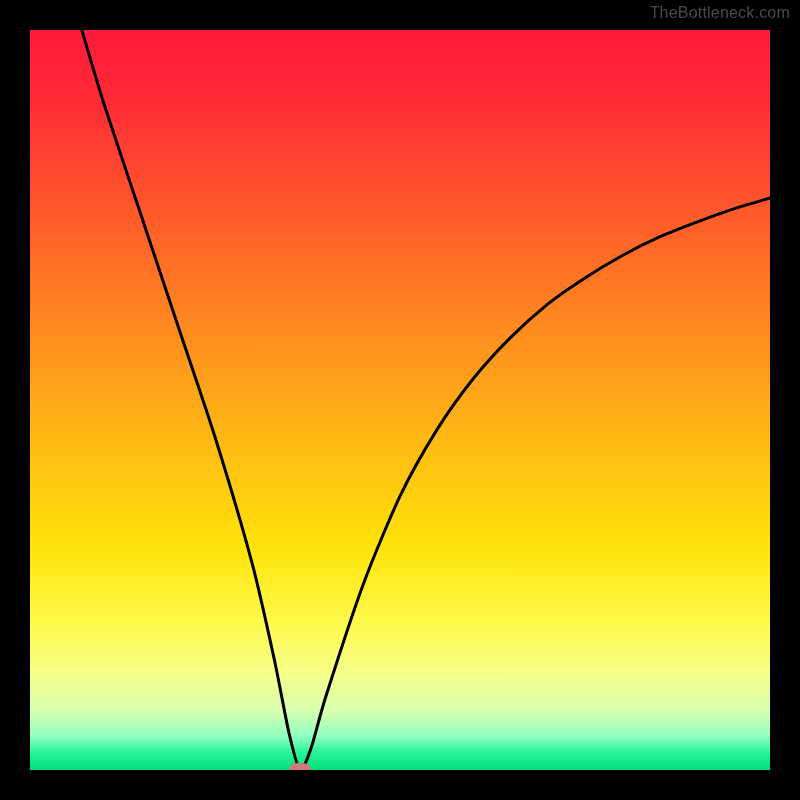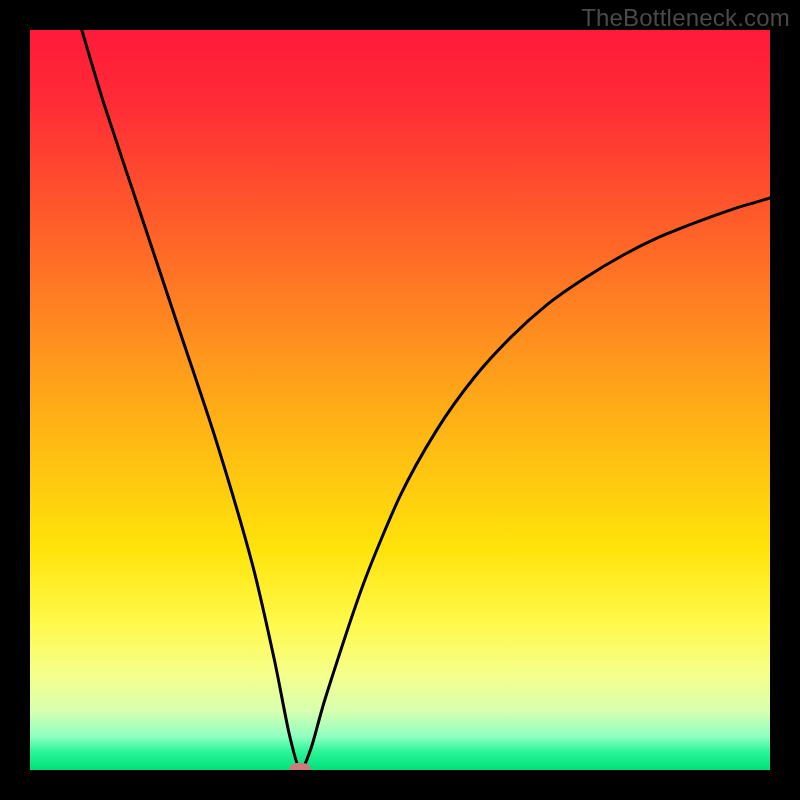--- a/index.html
+++ b/index.html
@@ -17,21 +17,21 @@
     top: 30px;
     width: 740px;
     height: 740px;
     overflow: hidden;
   }
   .watermark {
     position: absolute;
     top: 4px;
     right: 10px;
     color: #4a4a4a;
-    font-size: 24px;
+    font-size: 16px;
     font-weight: 400;
     letter-spacing: 0.2px;
     z-index: 10;
     font-family: Arial, sans-serif;
   }
   svg.plot {
     position: absolute;
     left: 0;
     top: 0;
     width: 740px;

